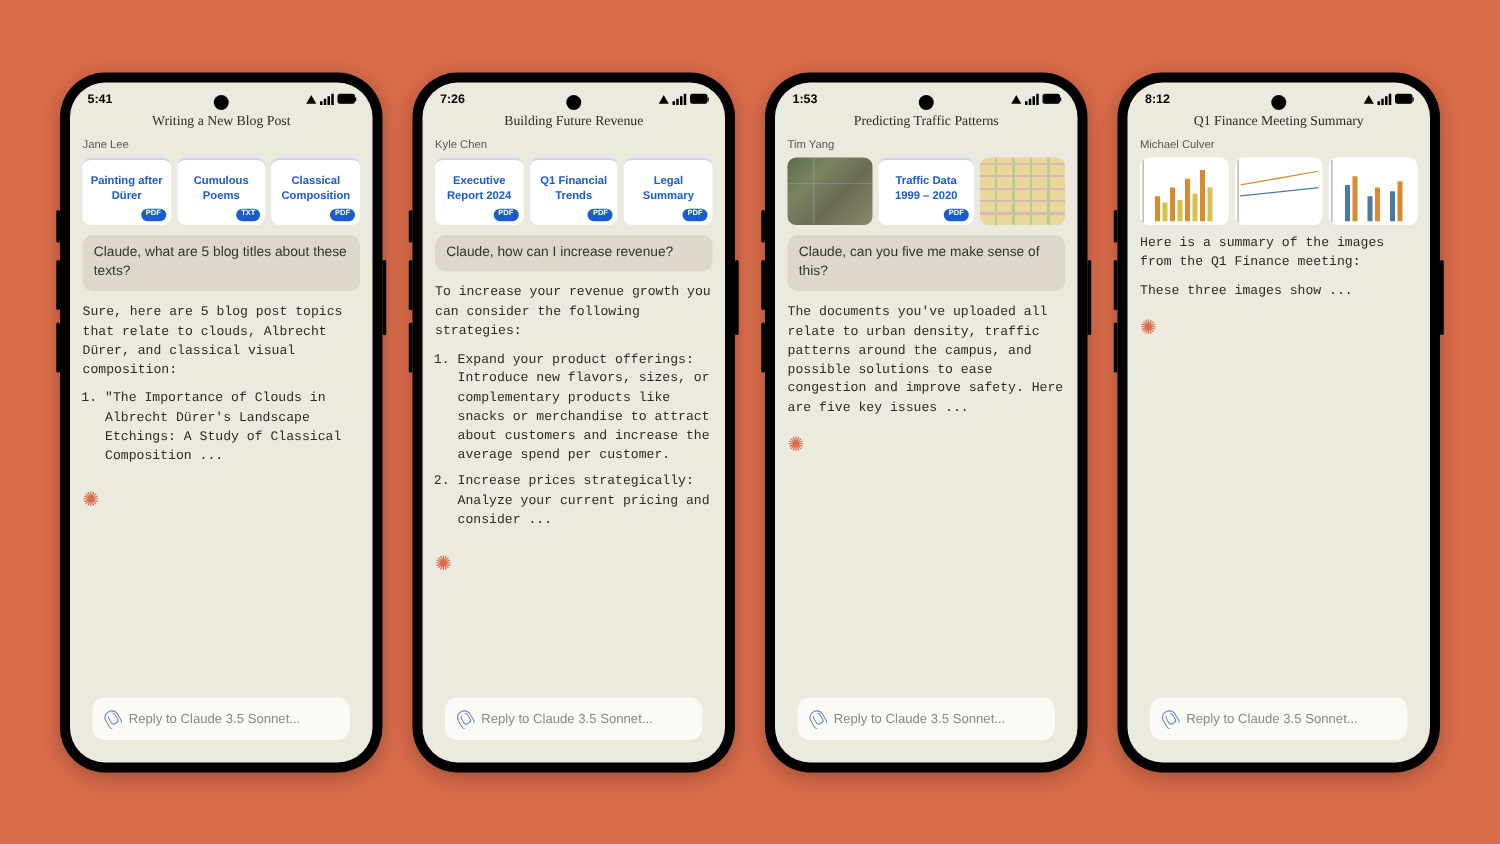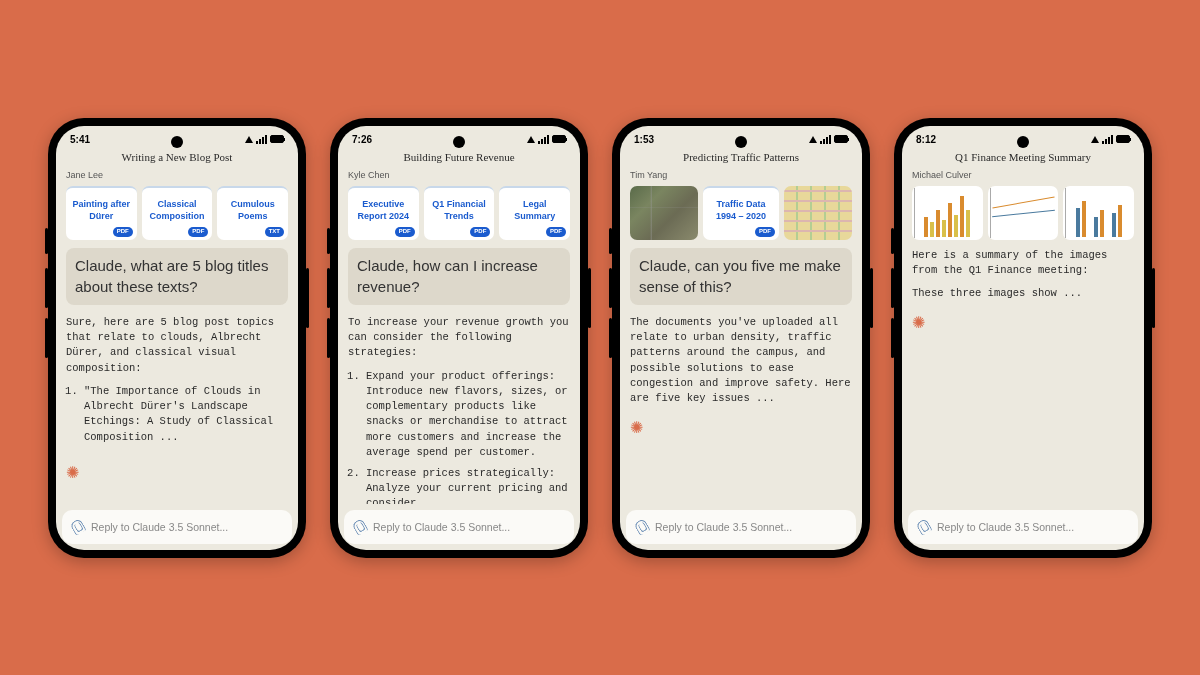--- a/index.html
+++ b/index.html
@@ -9,21 +9,21 @@
     height: 675px;
     font-family: Georgia, 'Times New Roman', serif;
     display: flex;
     justify-content: center;
     align-items: center;
     gap: 24px;
     overflow: hidden;
   }
   .phone {
     width: 258px;
-    height: 440px;
+    height: 560px;
     background: #000;
     border-radius: 36px;
     padding: 8px;
     position: relative;
     box-shadow: 0 4px 16px rgba(0,0,0,0.25);
   }
   .side-btn {
     position: absolute;
     background: #000;
     border-radius: 2px;
@@ -143,36 +143,36 @@
   .chart-chip { background:#fff; padding:3px; display:flex; align-items:flex-end; justify-content:center; gap:2px; position:relative; }
   .chart-chip::before{content:"";position:absolute;left:2px;top:2px;bottom:2px;width:1px;background:#aaa;}
   .chart-chip.line::after{content:"";position:absolute;left:4px;right:4px;top:30%;height:1px;background:#d98b2e;transform:rotate(-10deg);}
   .chart-chip.line .l2{position:absolute;left:4px;right:4px;top:50%;height:1px;background:#4a7a9e;transform:rotate(-6deg);}
   .bar{width:4px;}
   .bar.o{background:#d98b2e;} .bar.b{background:#4a7a9e;} .bar.y{background:#d9c04a;}
   .prompt {
     background: #ddd8cb;
     border-radius: 8px;
     padding: 7px 9px;
-    font-size: 15px;
+    font-size: 11px;
     color: #333;
     margin-bottom: 10px;
     font-family: -apple-system, Helvetica, Arial, sans-serif;
   }
   .resp { font-family: Liberation Mono, monospace; font-size: 10.5px; }
   .resp ol { margin: 8px 0 0 18px; }
   .resp ol li { margin-bottom: 6px; }
   .spark {
     color: #d96c4a;
     font-size: 16px;
     margin-top: 10px;
     display:inline-block;
   }
   .input-bar {
-    margin: 6px;
+    margin: 18px;
     background: #fbfaf7;
     border-radius: 10px;
     padding: 10px 10px;
     display: flex;
     align-items: center;
     gap: 7px;
     font-family: -apple-system, Helvetica, Arial, sans-serif;
     font-size: 10.5px;
     color: #888;
   }
@@ -211,26 +211,26 @@
     </div>
     <div class="title">Writing a New Blog Post</div>
     <div class="content">
       <div class="username">Jane Lee</div>
       <div class="chips">
         <div class="chip">
             <span>Painting after Dürer</span>
             <span class="badge">PDF</span>
           </div>
         <div class="chip">
-            <span>Classical Composition</span>
-            <span class="badge">PDF</span>
-          </div>
-        <div class="chip">
             <span>Cumulous Poems</span>
             <span class="badge">TXT</span>
+          </div>
+        <div class="chip">
+            <span>Classical Composition</span>
+            <span class="badge">PDF</span>
           </div>
       </div>
       <div class="prompt">Claude, what are 5 blog titles about these texts?</div>
       <div class="resp">
         <div>Sure, here are 5 blog post topics that relate to clouds, Albrecht Dürer, and classical visual composition:</div>
         <ol>
           <li>"The Importance of Clouds in Albrecht Dürer's Landscape Etchings: A Study of Classical Composition ...</li>
         </ol>
       </div>
       <span class="spark">✺</span>
@@ -276,21 +276,21 @@
           </div>
         <div class="chip">
             <span>Legal Summary</span>
             <span class="badge">PDF</span>
           </div>
       </div>
       <div class="prompt">Claude, how can I increase revenue?</div>
       <div class="resp">
         <div>To increase your revenue growth you can consider the following strategies:</div>
         <ol>
-          <li>Expand your product offerings: Introduce new flavors, sizes, or complementary products like snacks or merchandise to attract more customers and increase the average spend per customer.</li>
+          <li>Expand your product offerings: Introduce new flavors, sizes, or complementary products like snacks or merchandise to attract about customers and increase the average spend per customer.</li>
           <li>Increase prices strategically: Analyze your current pricing and consider ...</li>
         </ol>
       </div>
       <span class="spark">✺</span>
     </div>
     <div class="input-bar">
       <div class="clip"></div>
       <span>Reply to Claude 3.5 Sonnet...</span>
     </div>
   </div>
@@ -315,21 +315,21 @@
           </div>
           <div class="batt"></div>
         </div>
     </div>
     <div class="title">Predicting Traffic Patterns</div>
     <div class="content">
       <div class="username">Tim Yang</div>
       <div class="chips">
         <div class="img-chip aerial"></div>
         <div class="chip">
-            <span>Traffic Data 1994 – 2020</span>
+            <span>Traffic Data 1999 – 2020</span>
             <span class="badge">PDF</span>
           </div>
         <div class="img-chip sticky"></div>
       </div>
       <div class="prompt">Claude, can you five me make sense of this?</div>
       <div class="resp">
         <div>The documents you've uploaded all relate to urban density, traffic patterns around the campus, and possible solutions to ease congestion and improve safety. Here are five key issues ...</div>
       </div>
       <span class="spark">✺</span>
     </div>

